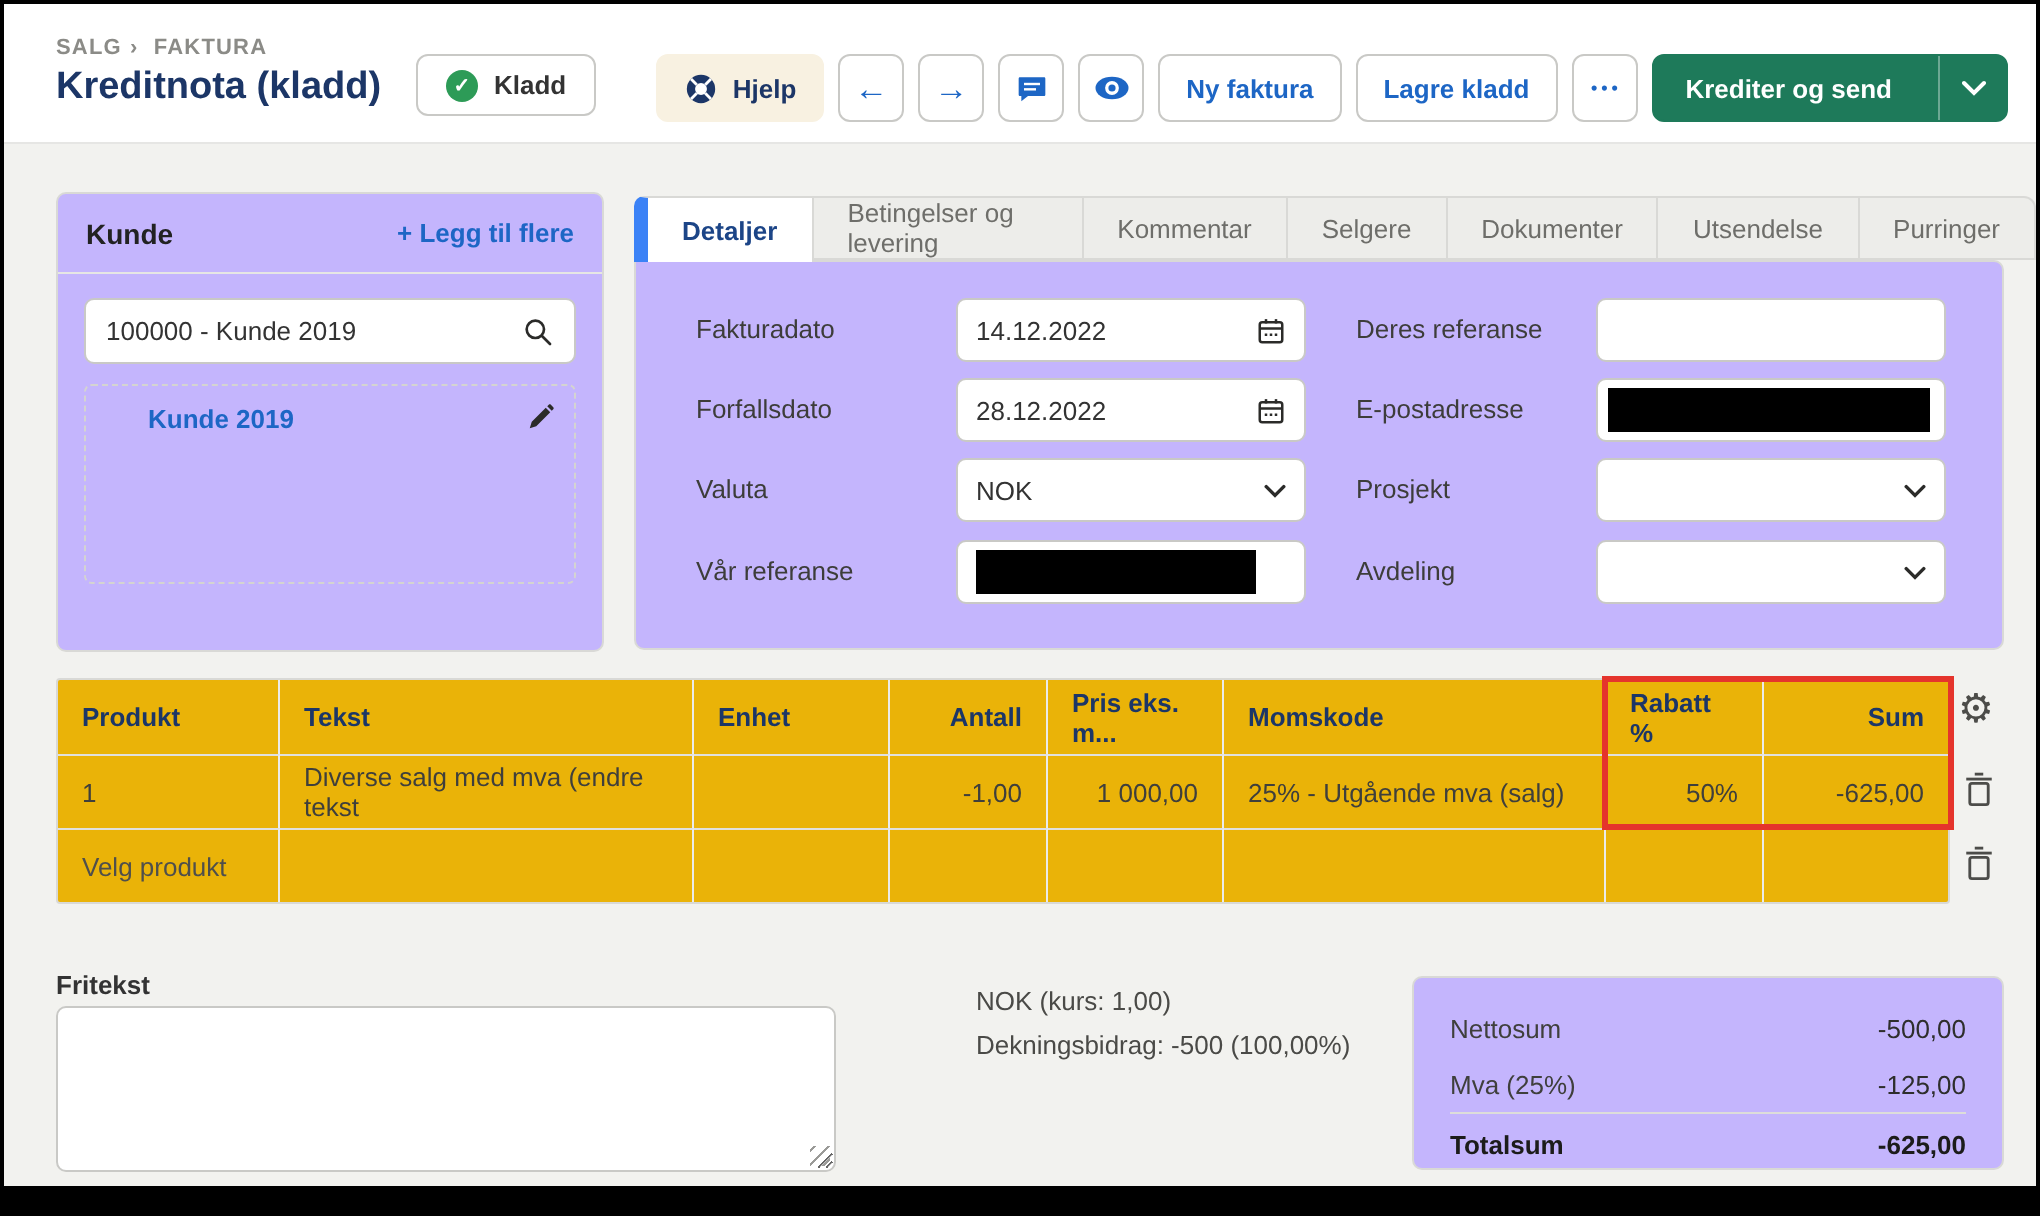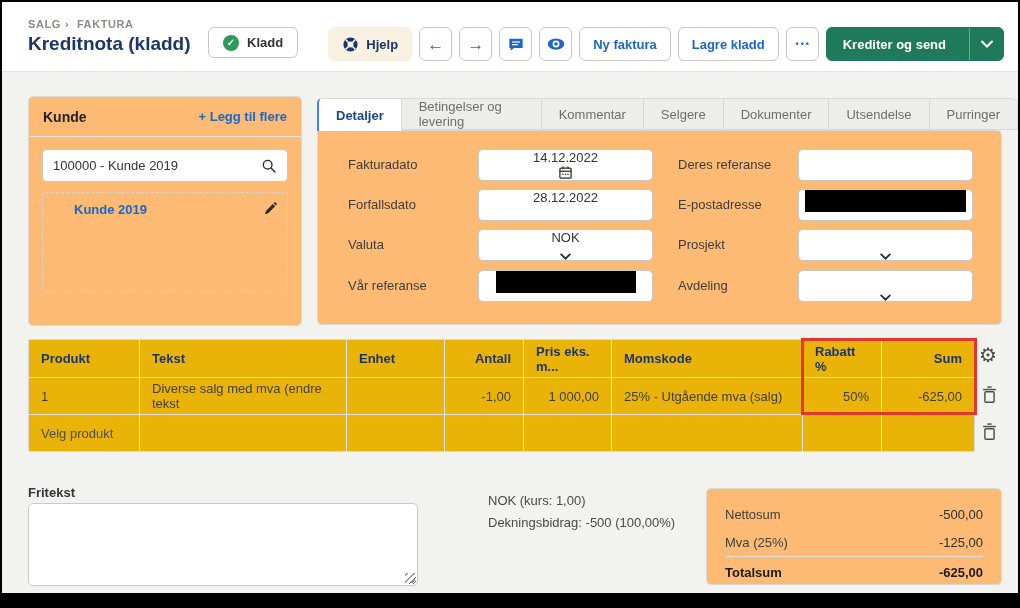--- a/index.html
+++ b/index.html
@@ -25,44 +25,44 @@
   .tbtn { display:flex; align-items:center; justify-content:center; gap:7px; height:34px; border:1px solid #c9c9c6;
           border-radius:6px; background:#fff; color:#1d66c5; font-size:13px; font-weight:bold; padding:0 13px; cursor:pointer; }
   .tbtn.iconbtn { width:33px; padding:0; }
   .tbtn.help { background:#f8f1e1; border-color:#f8f1e1; color:#1c3667; }
   .tbtn.more { font-size:9px; letter-spacing:2px; padding:0 8px 0 10px; width:33px; }
   .tbtn.primary { background:#1e7a5a; border-color:#1e7a5a; color:#fff; padding:0; }
   .primary-label { padding:0 16px; }
   .primary-caret { width:34px; height:100%; display:flex; align-items:center; justify-content:center; border-left:1px solid rgba(255,255,255,.35); }
   .arrow-glyph { font-size:17px; line-height:1; }
   
-  .card { background:#fdba74; border:1px solid #d9d9d6; border-radius:5px; }
+  .card { background:#c4b5fd; border:1px solid #d9d9d6; border-radius:5px; }
   
   .customer-card { position:absolute; left:26px; top:94px; width:274px; height:230px; }
   .customer-head { height:40px; border-bottom:1px solid #e6e6e4; display:flex; align-items:center; justify-content:space-between; padding:0 14px; }
   .customer-title { font-size:14px; font-weight:bold; color:#222; }
   .add-link { font-size:13px; font-weight:bold; color:#1d66c5; cursor:pointer; }
   .search-wrap { position:absolute; left:13px; top:52px; width:246px; height:33px; border:1px solid #c9c9c6; border-radius:5px;
                  display:flex; align-items:center; justify-content:space-between; padding:0 10px; background:#fff; }
   .search-value { font-size:13px; color:#333; }
   .customer-box { position:absolute; left:13px; top:95px; width:246px; height:100px; border:1px dashed #d4d4d1; border-radius:4px; }
   .customer-link { position:absolute; left:11px; top:9px; font-size:13px; font-weight:bold; color:#1d66c5; cursor:pointer;padding-left:20px; }
   .pencil { position:absolute; right:9px; top:8px; cursor:pointer; }
   
   .tabs { position:absolute; left:315px; top:96px; height:33px; display:flex; z-index:3; }
   .tab { height:32px; display:flex; align-items:center; padding:0 17px; font-size:13px; color:#6e6e6a;
          background:#ededea; border:1px solid #d9d9d6; border-left:none; cursor:pointer; }
   .tab.last { border-radius:0 6px 0 0; }
-  .tab.active { background:#fff; color:#1c4587; font-weight:bold; border-left:2px solid #3b82f6; border-bottom:none;
+  .tab.active { background:#fff; color:#1c4587; font-weight:bold; border-left:7px solid #3b82f6; border-bottom:none;
                 height:33px; border-radius:5px 0 0 0; }
   .detail-panel { position:absolute; left:315px; top:128px; width:685px; height:195px; border-radius:0 5px 5px 5px; }
   
   .f-label { position:absolute; font-size:13px; color:#3d3d3a; }
   .f-input { position:absolute; width:175px; height:32px; border:1px solid #c9c9c6; border-radius:5px; background:#fff;
-             display:flex; align-items:center; justify-content:space-between; padding:0 9px; font-size:13px; color:#333; cursor:text;flex-direction:column; }
+             display:flex; align-items:center; justify-content:space-between; padding:0 9px; font-size:13px; color:#333; cursor:text; }
   .redact { height:22px; background:#000; }
   .redact.w83 { width:140px; }
   .redact.wfull { width:161px; margin:0 -4px; }
   
   .items-table { position:absolute; left:26px; top:337px; width:947px; background:#eab308; border:1px solid #d9d9d6; border-radius:2px;
                  display:grid; grid-template-columns:111px 207px 98px 79px 88px 191px 79px 1fr; }
   .cell { height:37px; display:flex; align-items:center; padding:0 12px; font-size:13px; border-right:1px solid #ebebe9; }
   .cell.lastcol { border-right:none; }
   .cell.th { font-weight:bold; color:#1c3667; }
   .cell.td { color:#3f3f3c; border-top:1px solid #e0e0de; }

